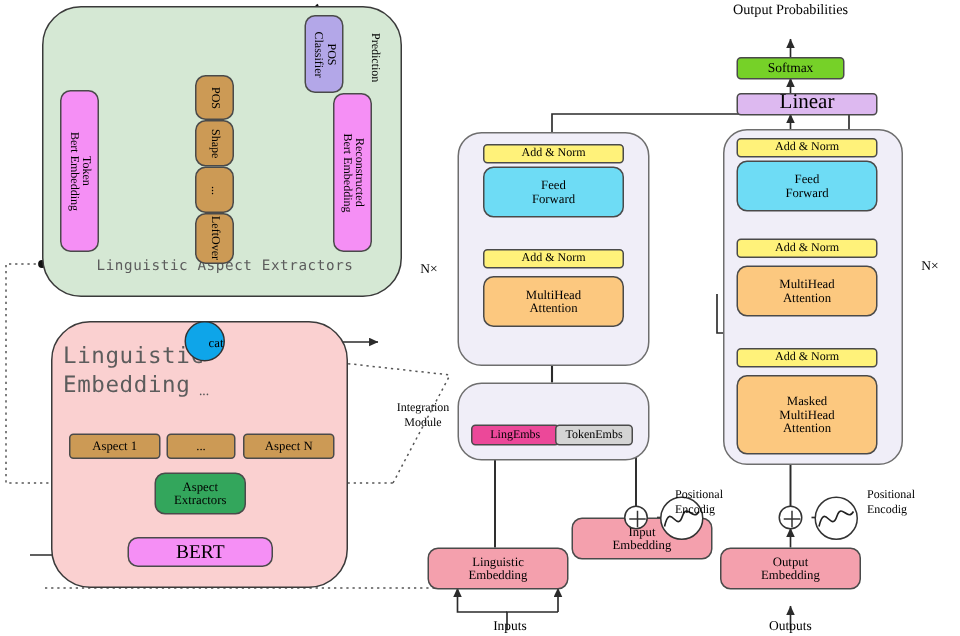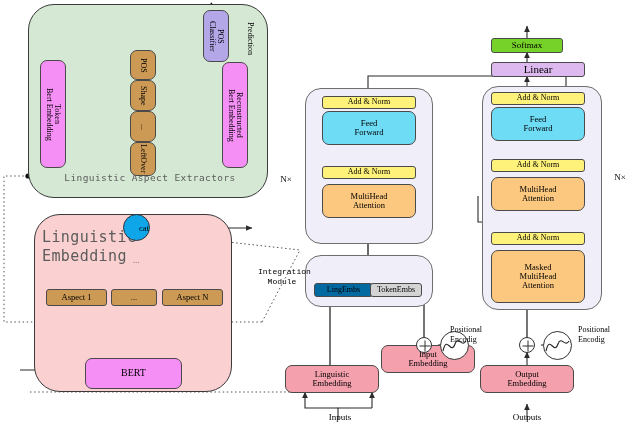--- a/index.html
+++ b/index.html
@@ -244,33 +244,39 @@
   <div class="box sq" style="left:46px;top:289px;width:61px;height:17px;background:#cc9a55;font-size:8.5px;">
     <span>Aspect 1</span>
   </div>
   <div class="box sq" style="left:111px;top:289px;width:46px;height:17px;background:#cc9a55;font-size:8.5px;">
     <span>...</span>
   </div>
   <div class="box sq" style="left:162px;top:289px;width:61px;height:17px;background:#cc9a55;font-size:8.5px;">
     <span>Aspect N</span>
   </div>
 
-
-  <div class="box" style="left:85px;top:358px;width:97px;height:31px;background:#f58ff5;font-size:10px;">
+  <div class="box" style="left:103px;top:315px;width:61px;height:28px;background:#33a65c;font-size:8.5px;">
+    <span>
+      <span class="ln">Aspect</span>
+      <span class="ln">Extractors</span>
+    </span>
+  </div>
+
+  <div class="box" style="left:85px;top:358px;width:97px;height:20px;background:#f58ff5;font-size:13px;">
     <span>BERT</span>
   </div>
 
   <div class="panel panel-lav" style="left:305px;top:255px;width:128px;height:52px;"></div>
 
-  <div class="plainlabel" style="left:258px;top:267px;width:48px;font-size:8px;font-family:Liberation Mono, monospace;">
+  <div class="plainlabel" style="left:258px;top:267px;width:48px;font-size:8px;">
     <span class="ln">Integration</span>
     <span class="ln">Module</span>
   </div>
 
-  <div class="box sq" style="left:314px;top:283px;width:59px;height:14px;background:#0369a1;font-size:8px;justify-content:center;">
+  <div class="box sq" style="left:314px;top:283px;width:59px;height:14px;background:#ec4899;font-size:8px;justify-content:center;">
     <span>LingEmbs</span>
   </div>
   <div class="box sq" style="left:370px;top:283px;width:52px;height:14px;background:#d4d4d4;font-size:8px;">
     <span>TokenEmbs</span>
   </div>
 
   <div class="panel panel-lav" style="left:305px;top:88px;width:128px;height:156px;"></div>
 
   <div class="plainlabel" style="left:274px;top:174px;width:24px;font-size:9px;">
     <span>N×</span>
@@ -323,25 +329,29 @@
     <span>Add &amp; Norm</span>
   </div>
   <div class="box" style="left:491px;top:250px;width:94px;height:53px;background:#fcc87f;font-size:8.5px;">
     <span>
       <span class="ln">Masked</span>
       <span class="ln">MultiHead</span>
       <span class="ln">Attention</span>
     </span>
   </div>
 
+  <div class="plainlabel" style="left:477px;top:2px;width:100px;font-size:9.5px;">
+    <span class="ln">Output</span>
+    <span class="ln">Probabilities</span>
+  </div>
 
   <div class="box sq" style="left:491px;top:38px;width:72px;height:15px;background:#76d128;font-size:9px;">
     <span>Softmax</span>
   </div>
-  <div class="box sq" style="left:491px;top:62px;width:94px;height:15px;background:#ddb9f0;font-size:11px;">
+  <div class="box sq" style="left:491px;top:62px;width:94px;height:15px;background:#ddb9f0;font-size:14px;">
     <span>Linear</span>
   </div>
 
   <div class="box" style="left:285px;top:365px;width:94px;height:28px;background:#f4a0ad;font-size:8.5px;">
     <span>
       <span class="ln">Linguistic</span>
       <span class="ln">Embedding</span>
     </span>
   </div>
   <div class="box" style="left:381px;top:345px;width:94px;height:28px;background:#f4a0ad;font-size:8.5px;">

